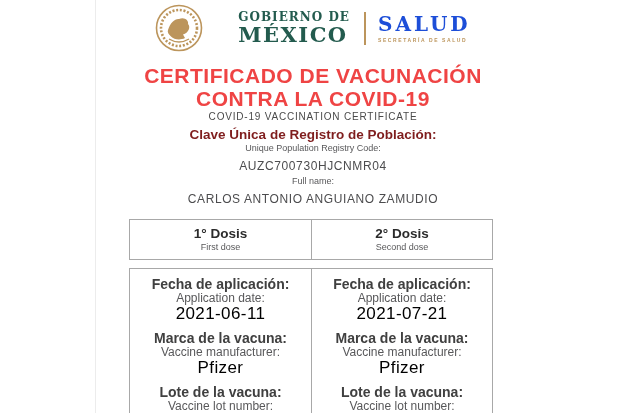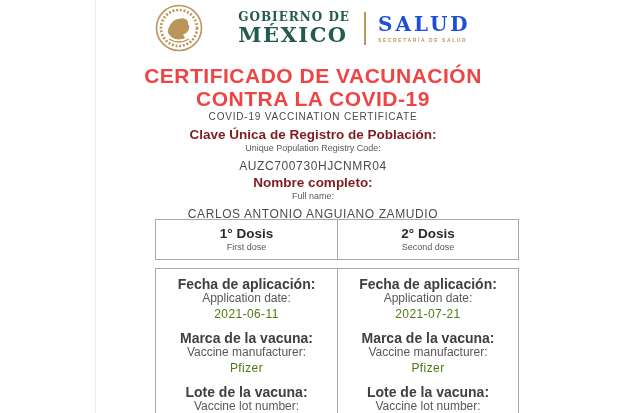--- a/index.html
+++ b/index.html
@@ -74,37 +74,36 @@
   .f-value   { font-size: 12px; color: #4c4c4e; letter-spacing: 0.6px; margin-top: 4px; line-height: 16px; }
 
   
   .dose-header-box, .dose-body-box {
     position: absolute;
     left: 33px;
     width: 364px;
     border: 1px solid #a8a8a8;
     display: flex;
     background: #ffffff;
-    margin-left: 26px;
   }
   .dose-header-box { top: 219px; height: 41px; }
   .dose-body-box   { top: 268px; height: 170px; }
   .dose-col {
     width: 50%;
     display: flex; flex-direction: column;
     align-items: center; justify-content: center;
   }
   .dose-col + .dose-col { border-left: 1px solid #a8a8a8; }
   .dose-body-box .dose-col { justify-content: flex-start; padding-top: 8px; }
   .dh-title { font-size: 13.5px; font-weight: bold; line-height: 15px; }
   .dh-sub   { font-size: 9px; color: #58585a; line-height: 11px; margin-top: 1px; }
   .dose-field { margin-bottom: 10px; }
   .df-label   { font-size: 14px; font-weight: bold; color: #404040; line-height: 15px; }
   .df-label-en{ font-size: 12px; color: #58585a; line-height: 10px; margin-top: 1px; }
-  .df-value   { font-size: 12px; color: #4d7c0f; letter-spacing: 0.4px; line-height: 14px; margin-top: 4px; }
+  .df-value   { font-size: 17px; color: #000000; letter-spacing: 0.4px; line-height: 14px; margin-top: 4px; }
 </style>
 </head>
 <body>
 
 <div class="page-left-edge"></div>
 
 <div class="cert">
 
   <div class="gov-header">
     <svg class="seal" viewBox="0 0 48 48">
@@ -130,21 +129,20 @@
     <div class="title-sub">COVID-19 VACCINATION CERTIFICATE</div>
   </div>
 
   <div class="field-block curp-block">
     <div class="f-label">Clave Única de Registro de Población:</div>
     <div class="f-label-en">Unique Population Registry Code:</div>
     <div class="f-value">AUZC700730HJCNMR04</div>
   </div>
 
   <div class="field-block name-block">
-    <div class="f-label">Nombre completo:</div>
     <div class="f-label-en">Full name:</div>
     <div class="f-value">CARLOS ANTONIO ANGUIANO ZAMUDIO</div>
   </div>
 
   <div class="dose-header-box">
     <div class="dose-col">
       <div class="dh-title">1° Dosis</div>
       <div class="dh-sub">First dose</div>
     </div>
     <div class="dose-col">

